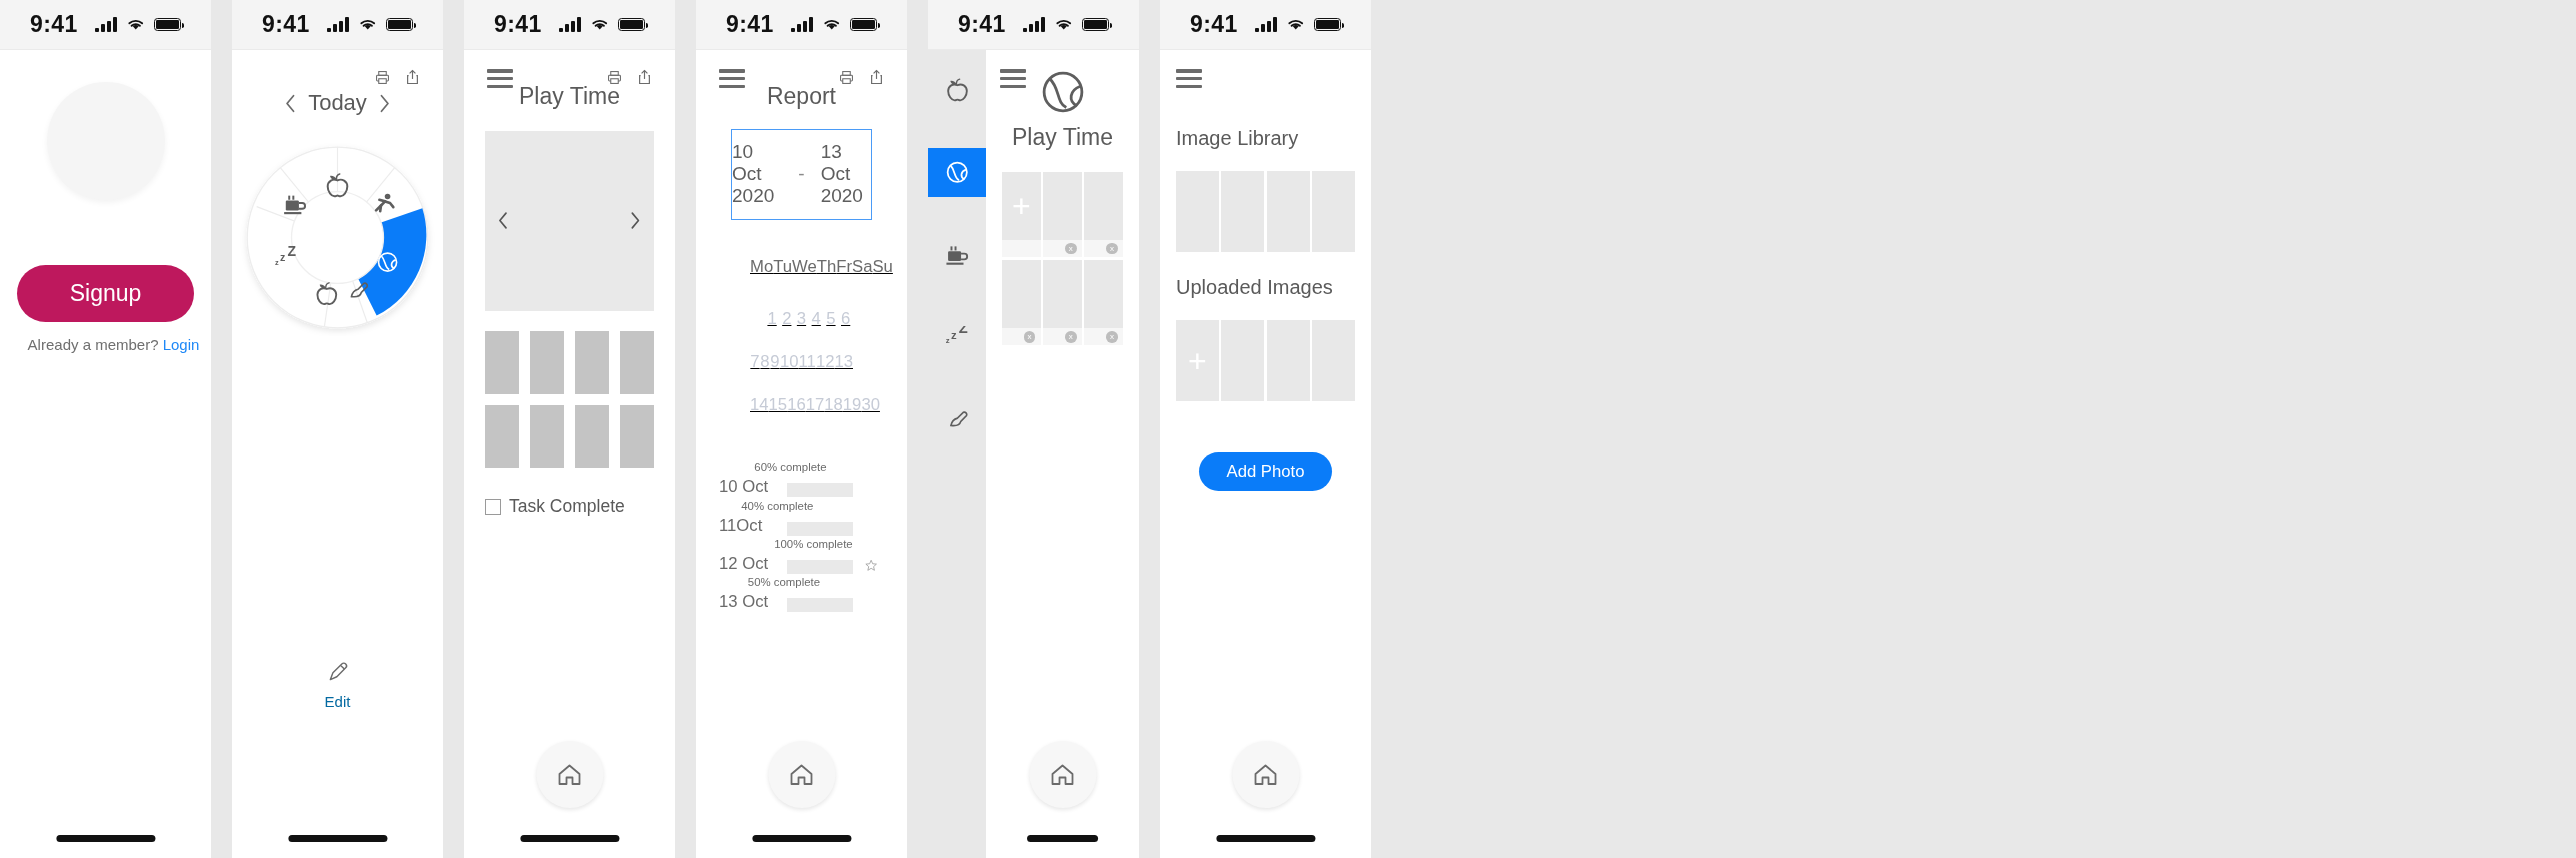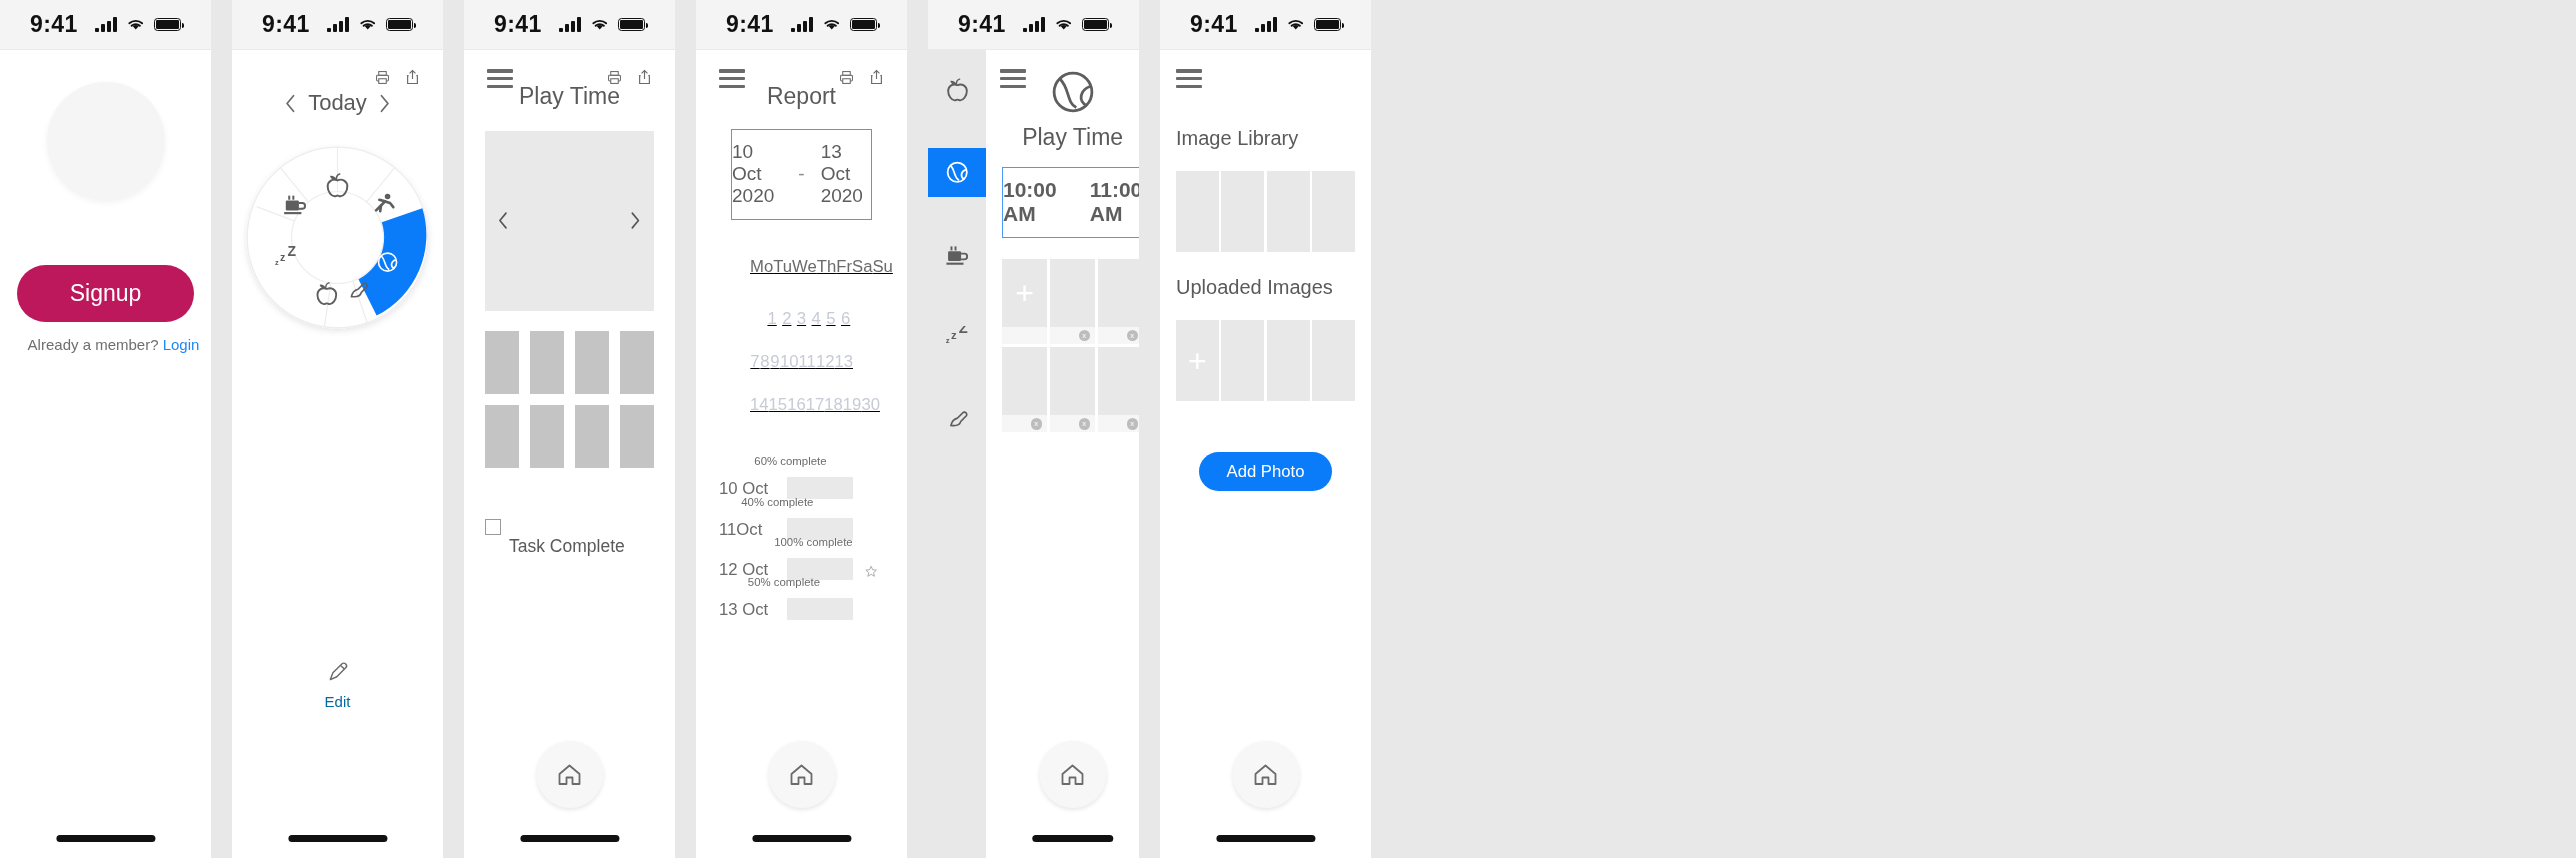--- a/index.html
+++ b/index.html
@@ -125,37 +125,37 @@
   .thumb-grid {
     display:grid; grid-template-columns: repeat(4, 1fr);
     gap: 11.4px; padding: 0 21px; margin-top: 20px;
   }
   .thumb { height: 63px; background:#c4c4c4; }
   .task-row {
     display:flex; align-items:center; gap:8px;
     padding: 0 21px; margin-top: 28px;
   }
   .cbox { width:16px; height:16px; border:1.3px solid #9a9a9a; background:#fff;}
-  .task-row .lbl{ font-size:17.5px; color:#5a5a5a;margin-top:40px;}
+  .task-row .lbl{ font-size:17.5px; color:#5a5a5a;}
 
   
   .daterange {
     margin: 19px 35px 0; border:1.3px solid #4a9bf7;
     display:flex; align-items:center; justify-content:center; gap:16px;
     padding: 11.4px 0; font-size:19px; color:#5e5e5e;
   }
   .daterange .dash{ color:#8a8a8a; }
   .cal { margin: 37px 54px 0; text-decoration: underline; }
   .cal-row { display:grid; grid-template-columns: repeat(7,1fr); text-align:center; }
   .cal-head div { font-size:16.7px; color:#6b6b6b; padding-bottom: 21px;}
   .cal-body div { font-size:16.7px; color:#c6cbd6; padding: 11.4px 0; }
   .barchart { margin: 51px 23px 0; }
   .bar-item { display:flex; align-items:flex-end; gap:12.3px; margin-bottom: 18.4px; position:relative;}
   .bar-item .d { width:56px; font-size:16.7px; color:#6b6b6b; text-align:left;}
-  .bar-track { flex:1; height:22px; background:#e9e9e9; position:relative; }
+  .bar-track { flex:1; height:14px; background:#e9e9e9; position:relative; }
   .bar-fill { height:100%; background:#2b7ff5; }
   .bar-cap {
     position:absolute; top:-22px; font-size:11.4px; color:#6b6b6b;
     transform: translateX(-100%); white-space:nowrap;
   }
   .star { width: 19px; flex:0 0 19px; }
 
   
   .with-rail { display:flex; height: 100%; }
   .rail {
@@ -654,24 +654,20 @@
         <div style="text-align:center;margin-top:-19px">
           <svg width="46" height="46" viewBox="-14 -14 28 28">
             <circle cx="0" cy="0" r="11.5" fill="none" stroke="#5e5e5e" stroke-width="1.7"></circle>
             <path d="M-8,-8 C-2,-2.5 -4,6.5 2,9.5" stroke="#5e5e5e" stroke-width="1.7" fill="none"></path>
             <path d="M10.5,-3.5 C4,-1 3,5.5 8.5,8.5" stroke="#5e5e5e" stroke-width="1.7" fill="none"></path>
           </svg>
         </div>
 
         <div class="screen-title" style="margin-top:5.3px">Play Time</div>
 
-        <div class="timebox">
-          <span>10:00 AM</span>
-          <span>11:00 AM</span>
-        </div>
 
         <div class="tile-grid">
           <div class="tile">
             <div class="ph">
                 <span class="plus">+</span>
               </div>
             <div class="bar"></div>
           </div>
           <div class="tile">
             <div class="ph"></div>

